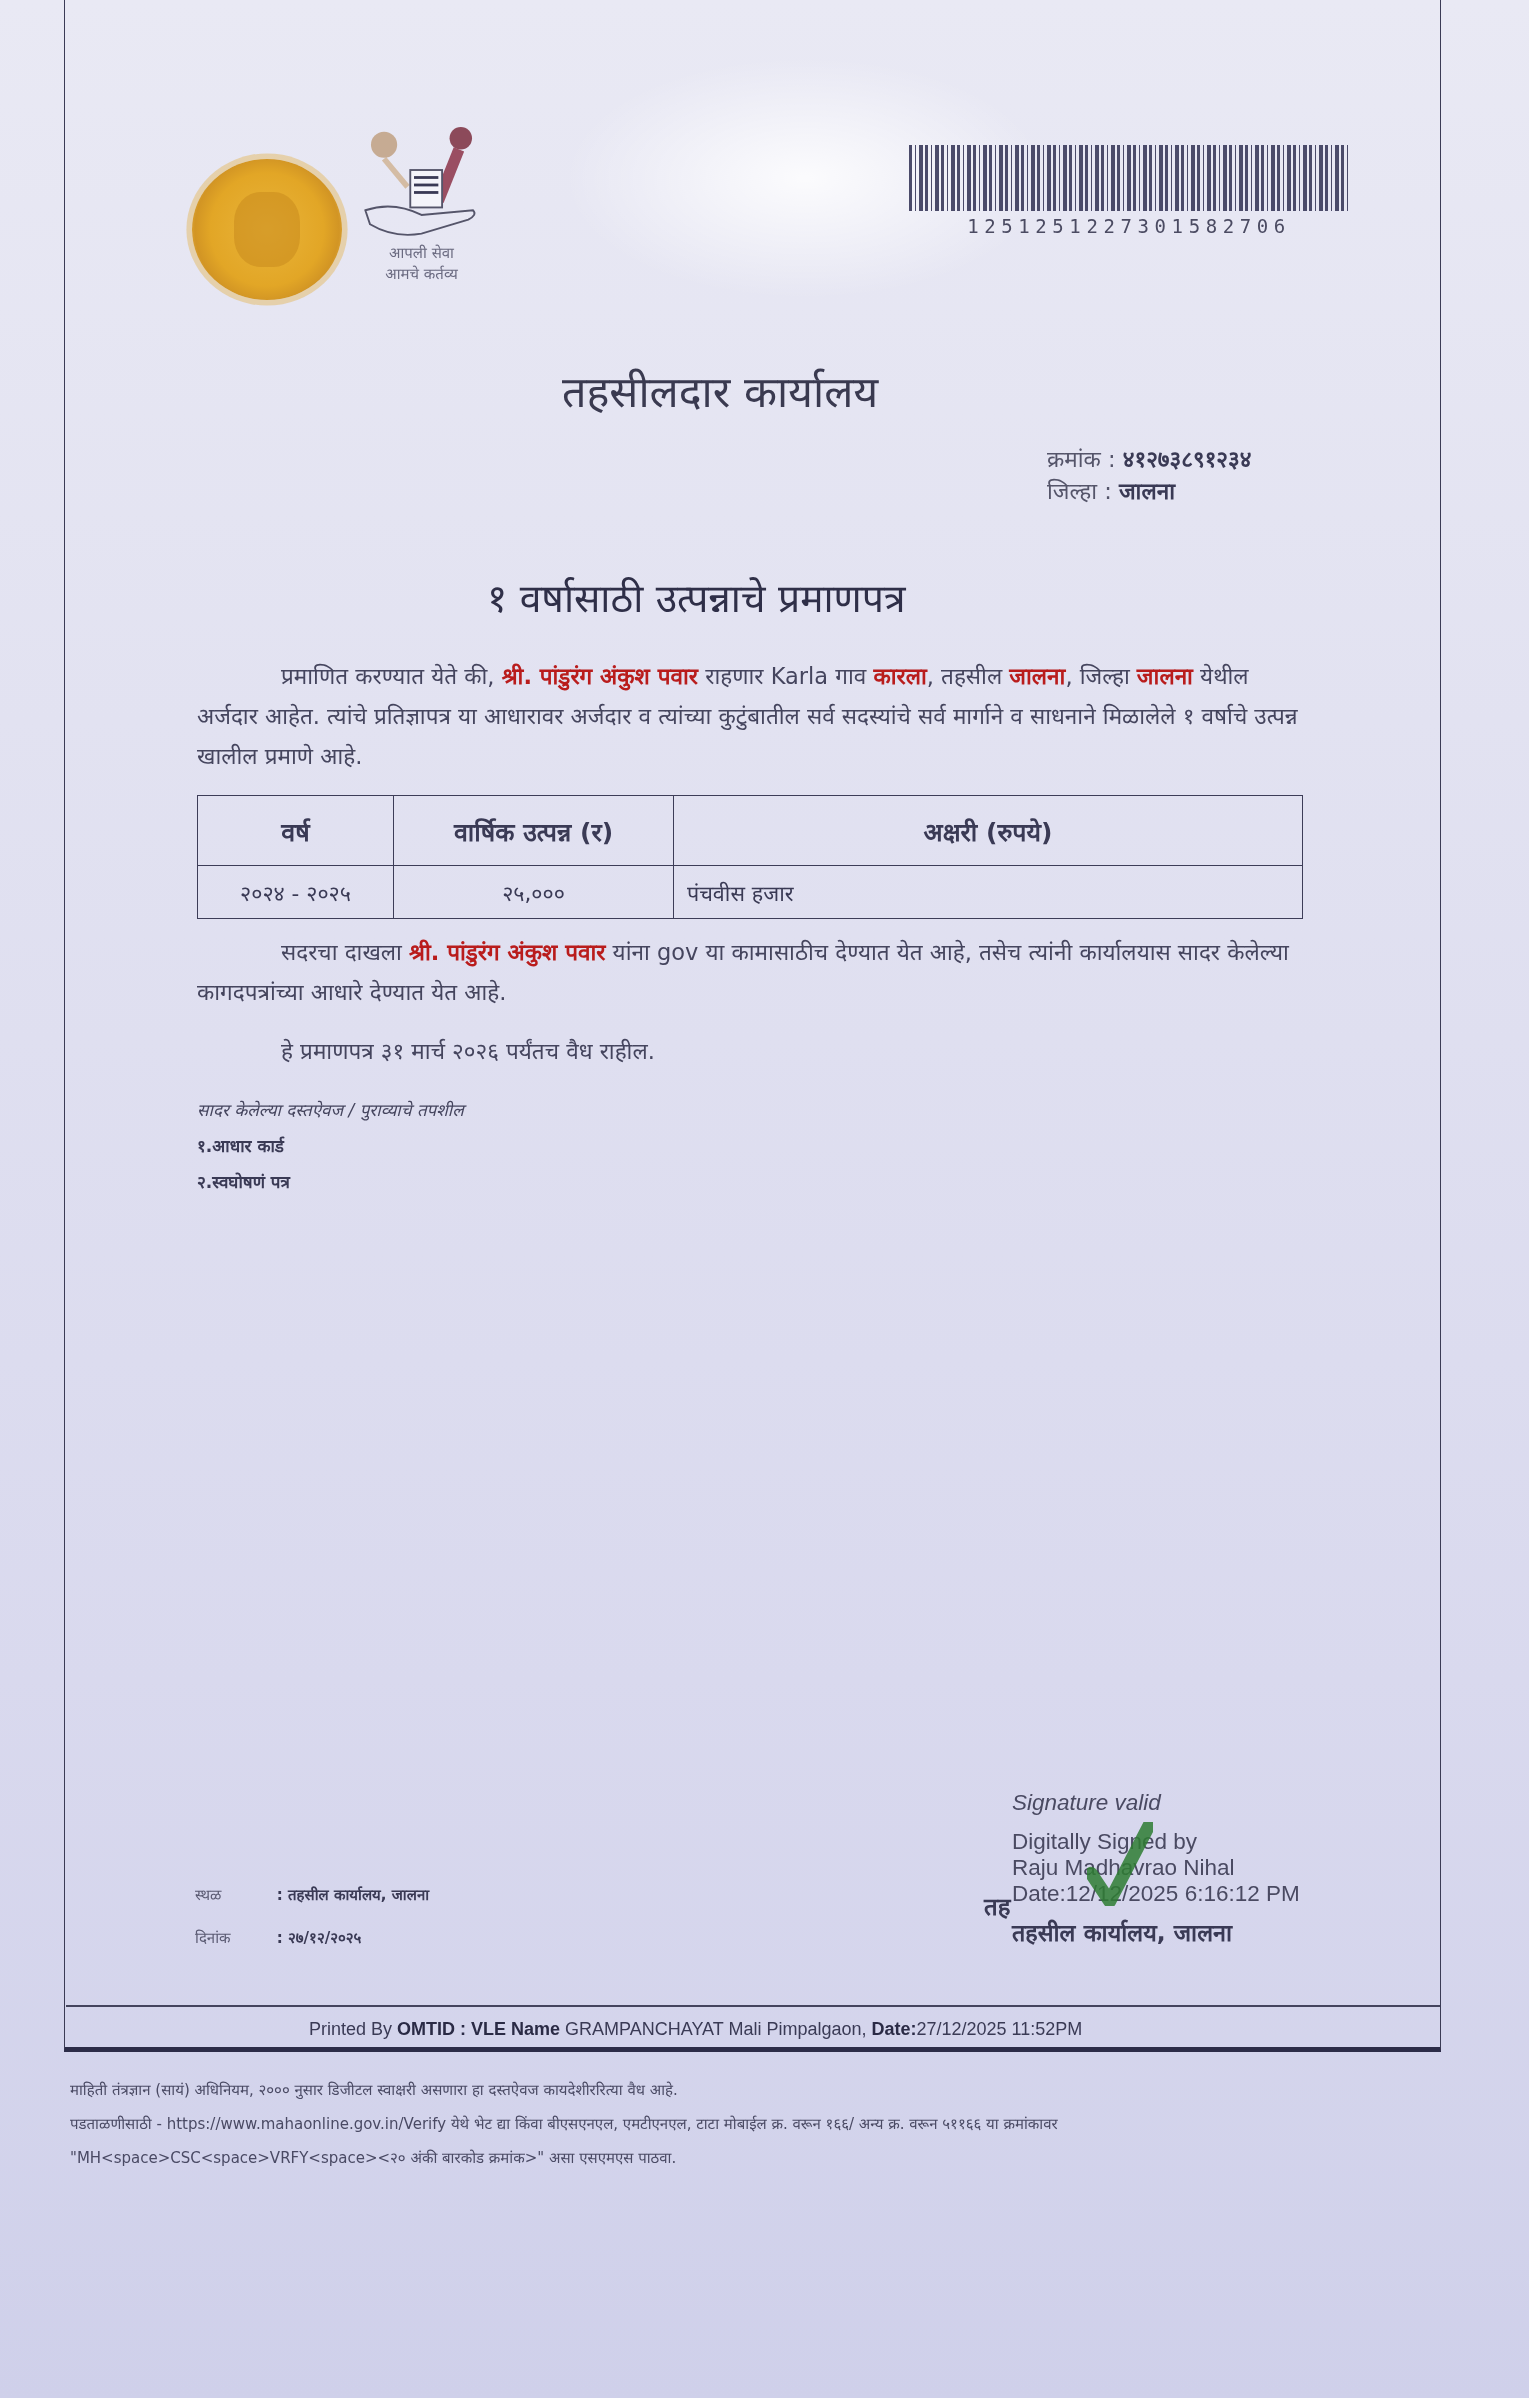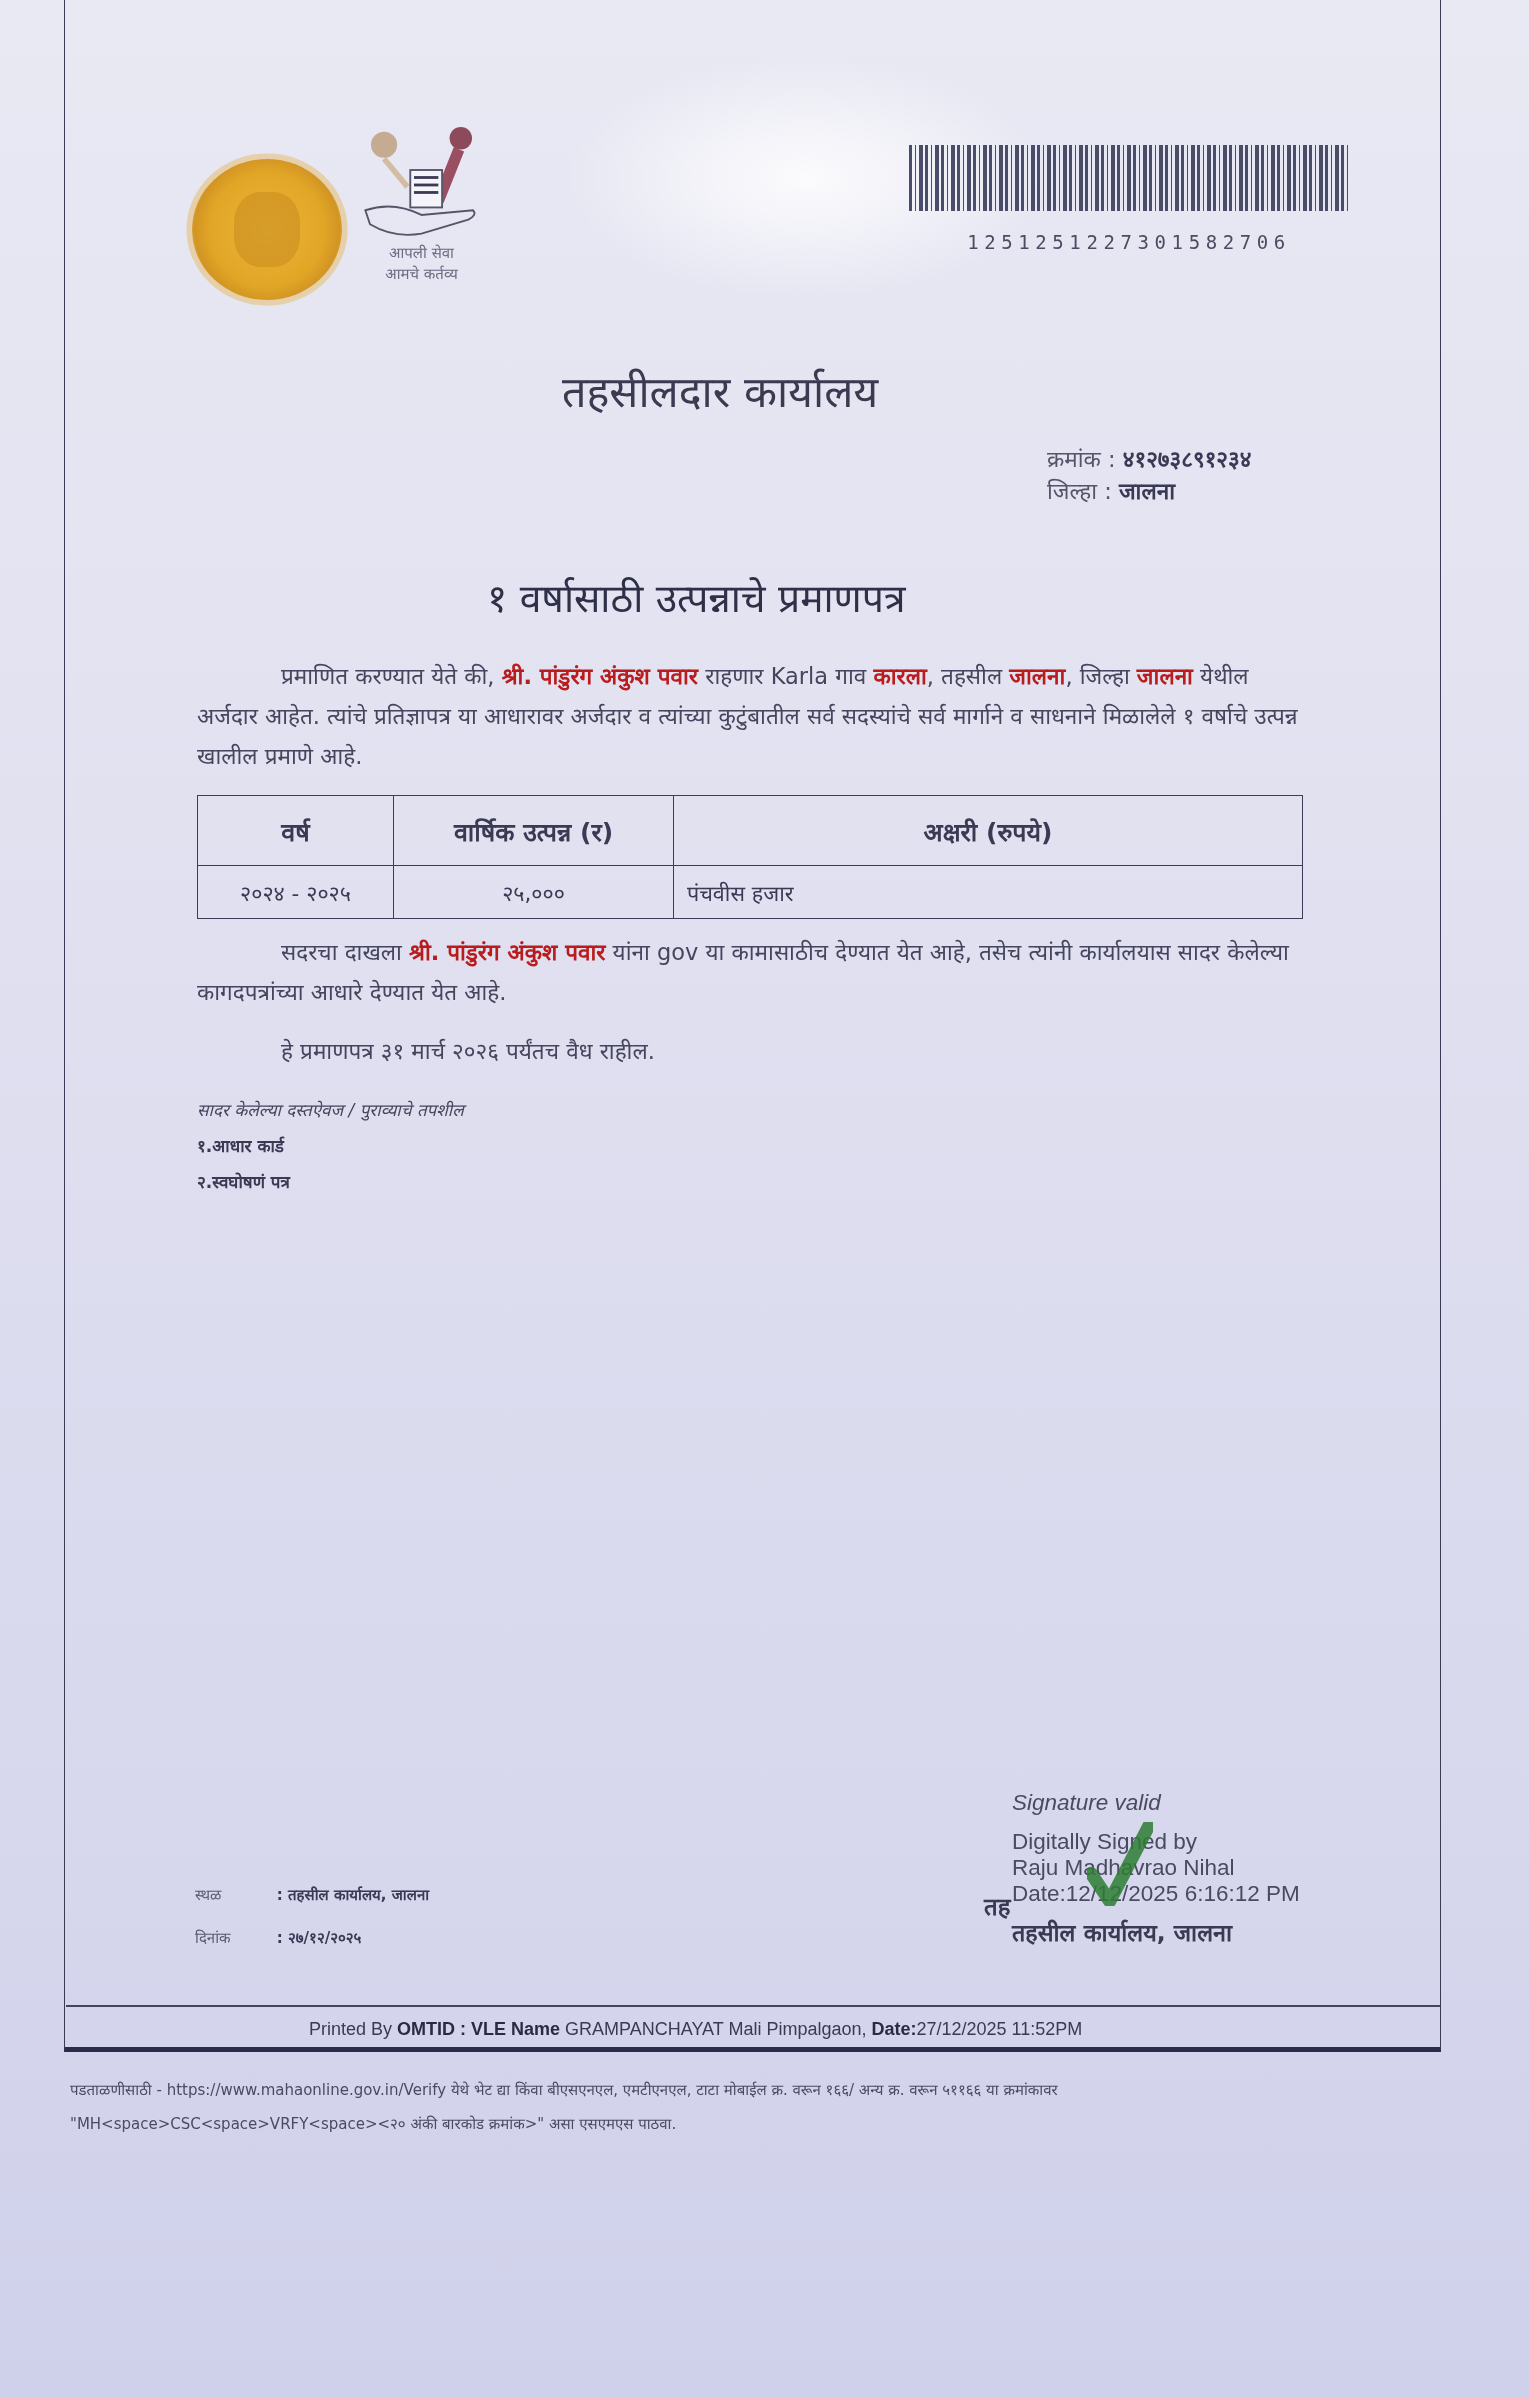--- a/index.html
+++ b/index.html
@@ -24,21 +24,21 @@
     box-shadow: 0 0 0 5.6px rgba(226,166,38,0.35);
   }
   .emblem-inner { position:absolute; left:42px; top:33px; width:66px; height:75px; border-radius:40%; background:#c98a1e; opacity:0.55; }
   .aaple-logo { position:absolute; left:356px; top:112px; width:131px; height:187px; }
   .aaple-logo svg { display:block; }
   .aaple-caption { font-size:15px; color:#6a6a80; text-align:center; line-height:20.6px; width:131px; }
   .barcode { position:absolute; left:909px; top:145px; width:440px; height:84px; }
   .barcode-bars { width:440px; height:66px;
     background: repeating-linear-gradient(90deg, #4b4b6a 0 2.8px, transparent 2.8px 5.6px, #4b4b6a 5.6px 6.6px, transparent 6.6px 10.3px, #4b4b6a 10.3px 14px, transparent 14px 16px);
   }
-  .barcode-num { font-family:"DejaVu Sans Mono", monospace; font-size:19px; letter-spacing:5.6px; color:#4b4b62; margin-top:20px; text-align:center; }
+  .barcode-num { font-family:"DejaVu Sans Mono", monospace; font-size:19px; letter-spacing:5.6px; color:#4b4b62; margin-top:4px; text-align:center; }
   .office-title { position:absolute; left:562px; top:361px; font-size:43px; color:#3a3a50; }
   .meta { position:absolute; left:1047px; top:443px; font-size:22.5px; color:#55556a; line-height:32px; }
   .meta b { color:#3a3a55; }
   .cert-title { position:absolute; left:487px; top:570px; font-size:39px; color:#2f2f48; }
   .para { position:absolute; left:197px; width:1106px; font-size:22.5px; line-height:40px; color:#45455e; }
   .para b { color:#b91c1c; }
   .indent { display:inline-block; width:84px; }
   table.income {
     position:absolute; left:197px; top:795px; width:1106px; border-collapse:collapse;
     font-size:24px; color:#3a3a55;
@@ -165,16 +165,17 @@
 <svg class="check" viewBox="0 0 70 90">
   <path d="M4 55 L24 85 L66 4" fill="none" stroke="#2e7d32" stroke-width="14" stroke-linecap="round" stroke-linejoin="round" opacity="0.85"></path>
 </svg>
 
 <div class="printed-line"></div>
 <div class="printed">
   <span>Printed By </span><b>OMTID</b><b> : VLE Name </b><span>GRAMPANCHAYAT Mali Pimpalgaon, </span><b>Date:</b><span>27/12/2025 11:52PM</span>
 </div>
 
 <div class="footer">
+  <div>माहिती तंत्रज्ञान (सायं) अधिनियम, २००० नुसार डिजीटल स्वाक्षरी असणारा हा दस्तऐवज कायदेशीररित्या वैध आहे.</div>
   <div>पडताळणीसाठी - https://www.mahaonline.gov.in/Verify येथे भेट द्या किंवा बीएसएनएल, एमटीएनएल, टाटा मोबाईल क्र. वरून १६६/ अन्य क्र. वरून ५११६६ या क्रमांकावर</div>
   <div>"MH&lt;space&gt;CSC&lt;space&gt;VRFY&lt;space&gt;&lt;२० अंकी बारकोड क्रमांक&gt;" असा एसएमएस पाठवा.</div>
 </div>
 
 
 </body></html>

